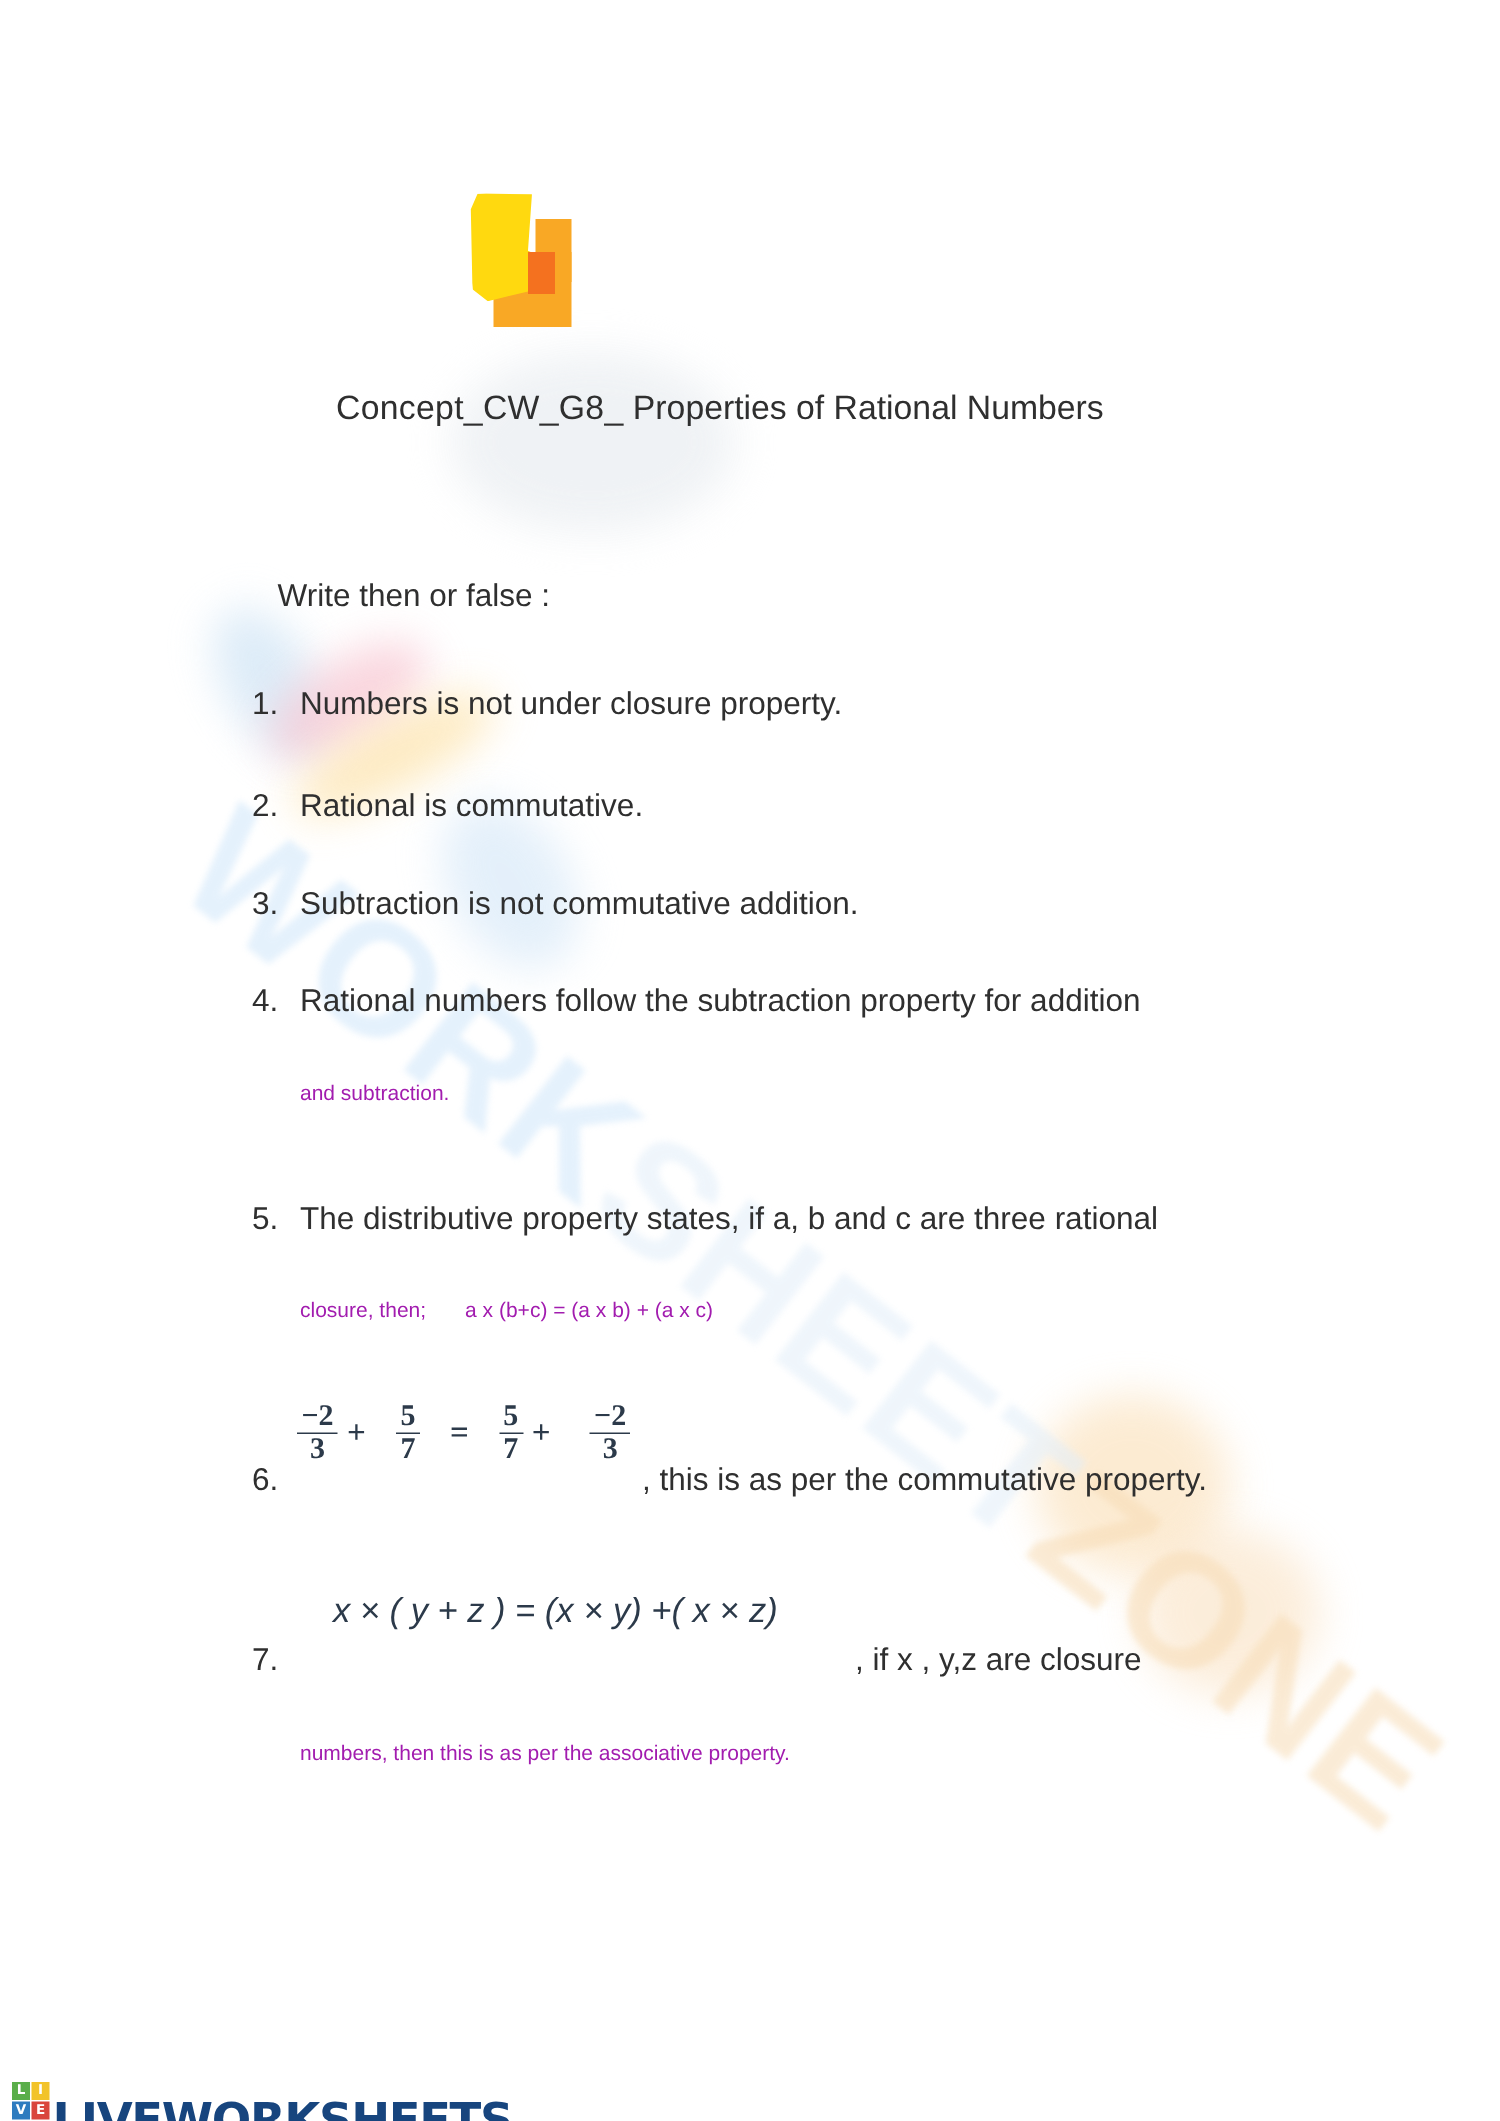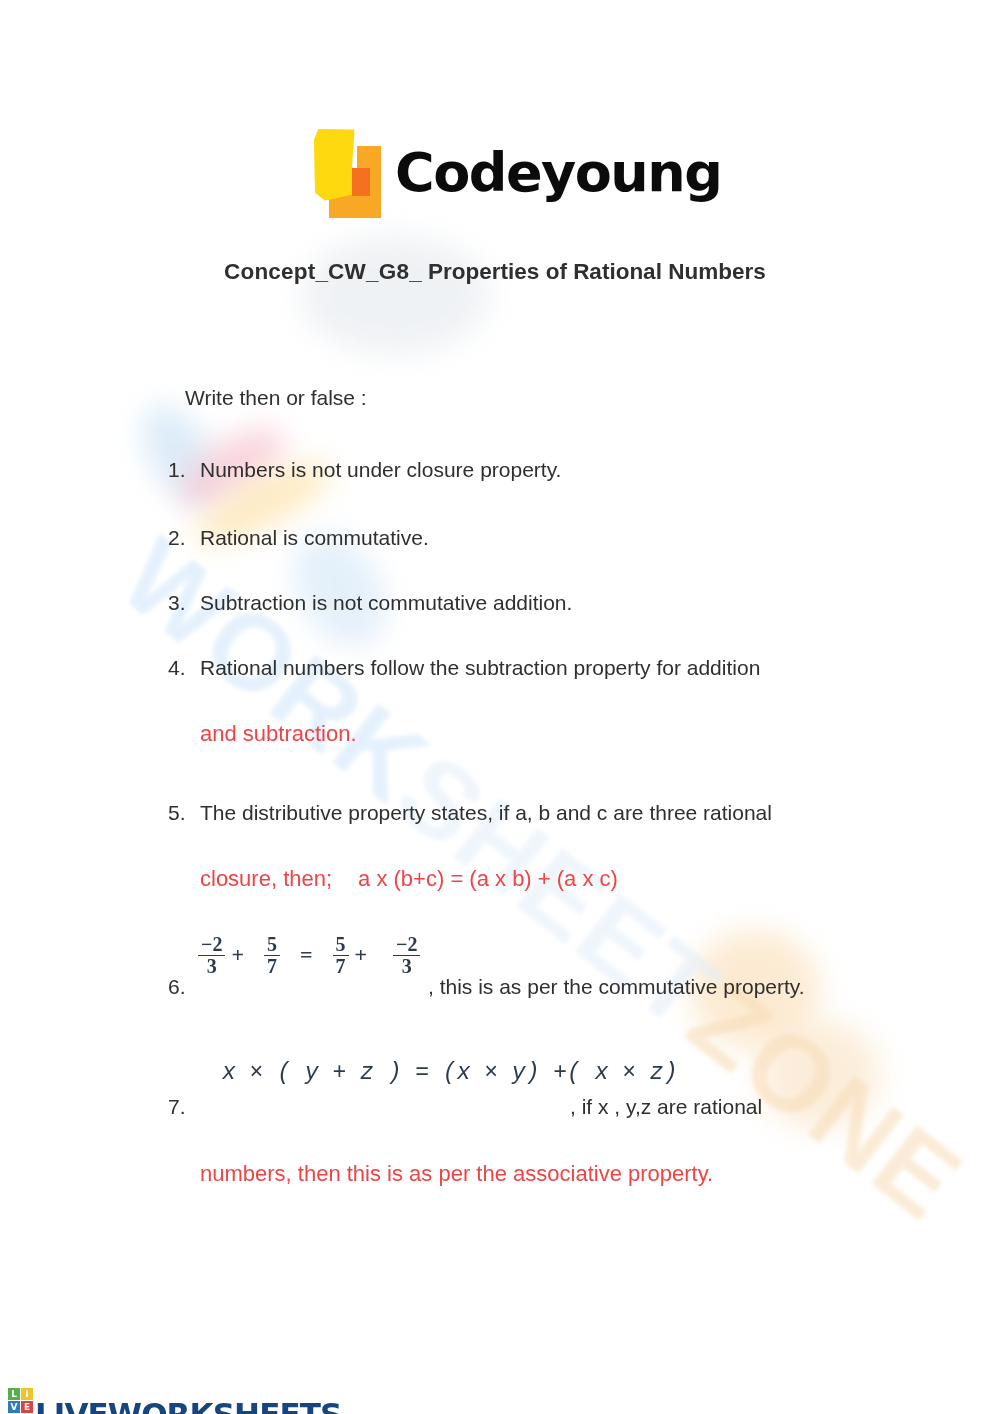--- a/index.html
+++ b/index.html
@@ -153,21 +153,20 @@
   }
 
   
   .doc-title {
     position: absolute;
     left: 224px;
     top: 259px;
     font-size: 22.5px;
     color: #2f2f2f;
     white-space: nowrap;
-    font-weight: bold;
   }
   .doc-title .code { letter-spacing: .2px; }
 
   
   .instruction {
     position: absolute;
     left: 185px;
     top: 386px;
     font-size: 21px;
     color: #2f2f2f;
@@ -191,22 +190,22 @@
   .q1 { left: 168px; top: 455px; width: 760px; }
   .q2 { left: 168px; top: 523px; width: 760px; }
   .q3 { left: 168px; top: 588px; width: 760px; }
   .q4 { left: 168px; top: 653px; width: 760px; }
   .q5 { left: 168px; top: 798px; width: 780px; }
   .q6 { left: 168px; top: 972px; width: 790px; }
   .q7 { left: 168px; top: 1092px; width: 790px; }
 
   .q-cont {
     position: absolute;
-    font-size: 22px;
-    color: #ef4444;
+    font-size: 14px;
+    color: #a21caf;
     line-height: 1.45;
   }
   .q4-line2 { left: 200px; top: 718px; }
   .q5-line2 { left: 200px; top: 863px; }
   .q7-line2 { left: 200px; top: 1158px; }
 
   .gap-wide { display: inline-block; width: 26px; }
 
   
   .math6 {
@@ -243,21 +242,21 @@
     align-self: center;
   }
   .sp-sm { display: inline-block; width: 14px; }
   .sp-md { display: inline-block; width: 20px; }
 
   
   .math7 {
     position: absolute;
     left: 222px;
     top: 1060px;
-    font-family: Liberation Mono, monospace;
+    font-family: Liberation Sans, sans-serif;
     font-style: italic;
     font-size: 23px;
     color: #2c3a4a;
     white-space: nowrap;
     z-index: 3;
   }
 
   
   .footer {
     position: absolute;
@@ -317,21 +316,20 @@
 
   <div class="content">
 
     <div class="brand">
       <div class="brand-mark">
         <div class="mark-orange-base"></div>
         <div class="mark-orange-up"></div>
         <div class="mark-yellow"></div>
         <div class="mark-deep-orange"></div>
       </div>
-      <div class="brand-name">Codeyoung</div>
     </div>
 
     <div class="doc-title"><span class="code">Concept_CW_G8_</span><span> Properties of Rational Numbers</span></div>
 
     <div class="instruction">Write then or false :</div>
 
     <div class="q q1">
       <span class="num">1.</span>
       <span class="body">Numbers is not under closure property.</span>
     </div>
@@ -384,21 +382,21 @@
       </span>
     </div>
     <div class="q q6">
       <span class="num">6.</span>
       <span class="body" style="padding-left:228px">, this is as per the commutative property.</span>
     </div>
 
     <div class="math7">x × ( y + z ) = (x × y) +( x × z)</div>
     <div class="q q7">
       <span class="num">7.</span>
-      <span class="body" style="padding-left:370px">, if x , y,z are rational</span>
+      <span class="body" style="padding-left:370px">, if x , y,z are closure</span>
     </div>
     <div class="q-cont q7-line2">numbers, then this is as per the associative property.</div>
 
     <div class="footer">
       <div class="lw-mark">
         <div class="lw-cell c-l">L</div>
         <div class="lw-cell c-i">I</div>
         <div class="lw-cell c-v">V</div>
         <div class="lw-cell c-e">E</div>
       </div>

